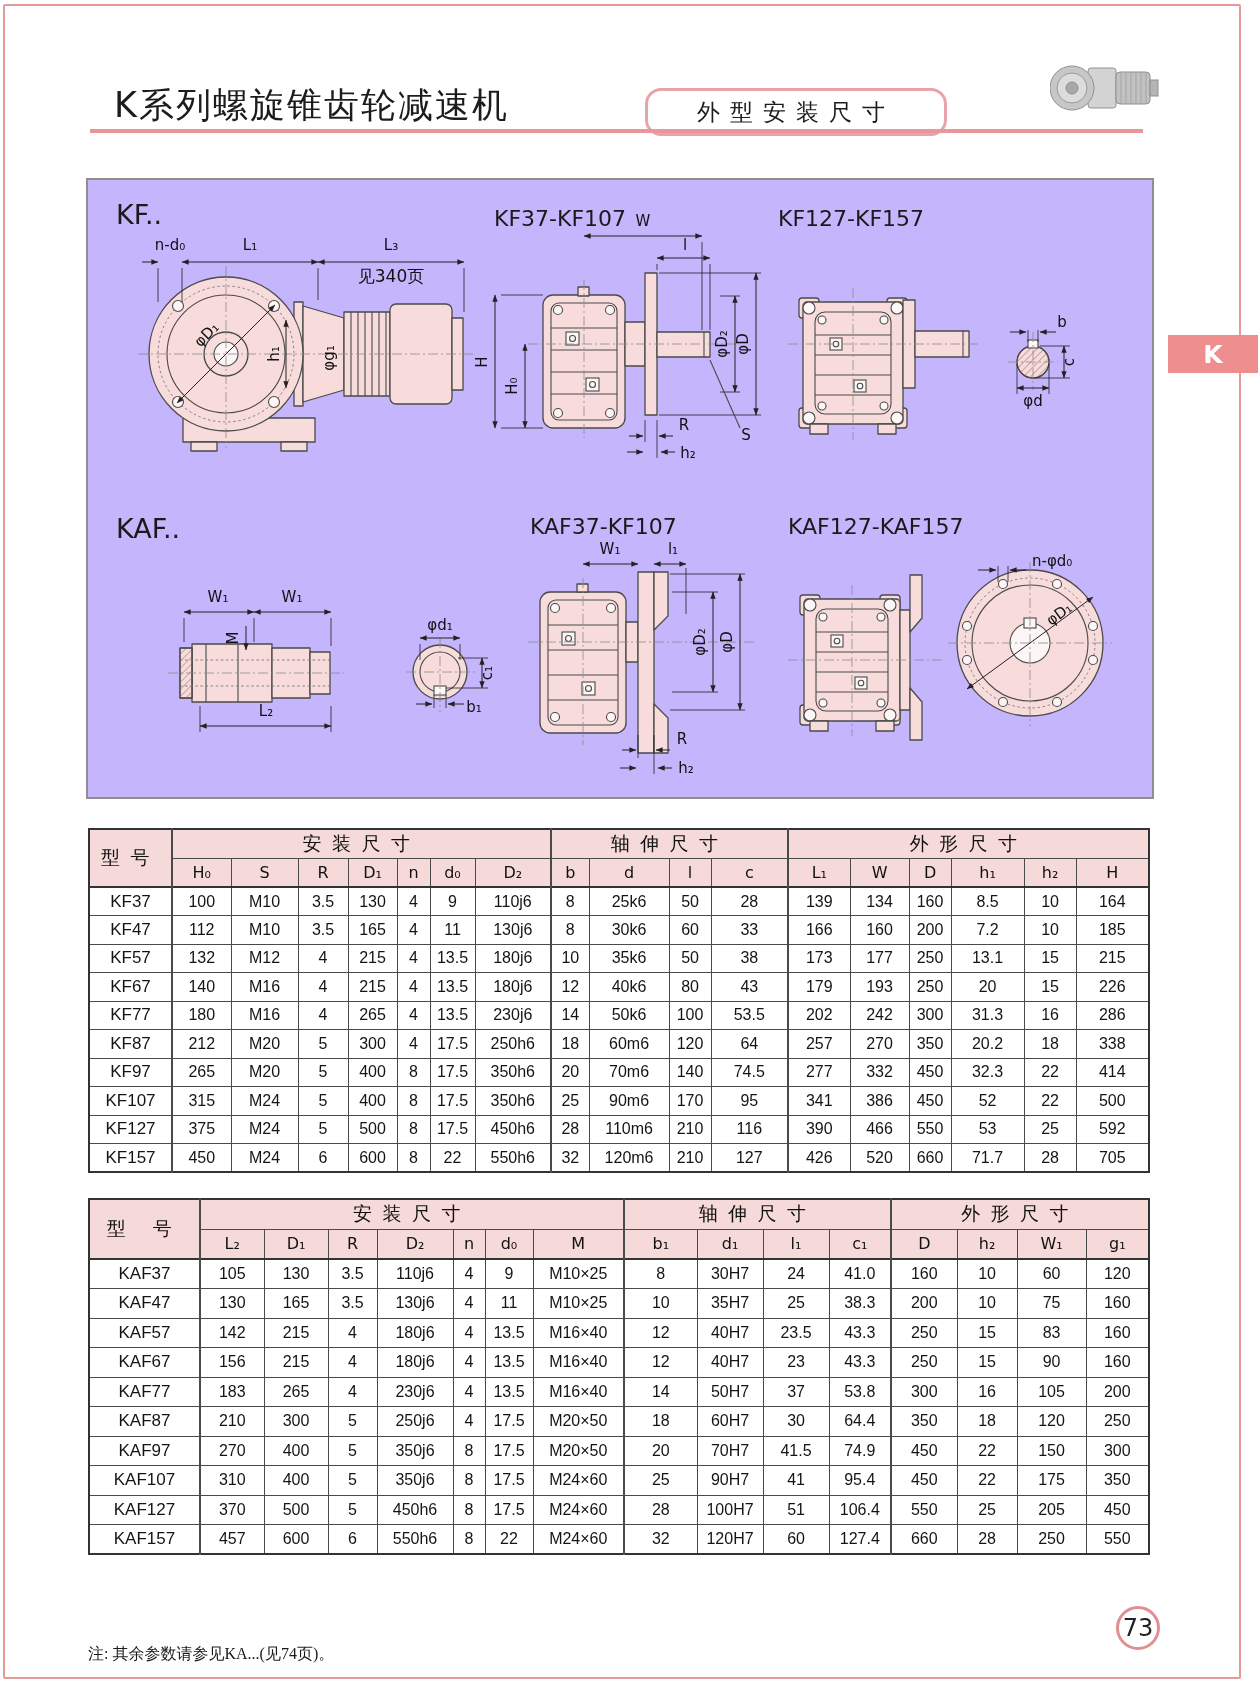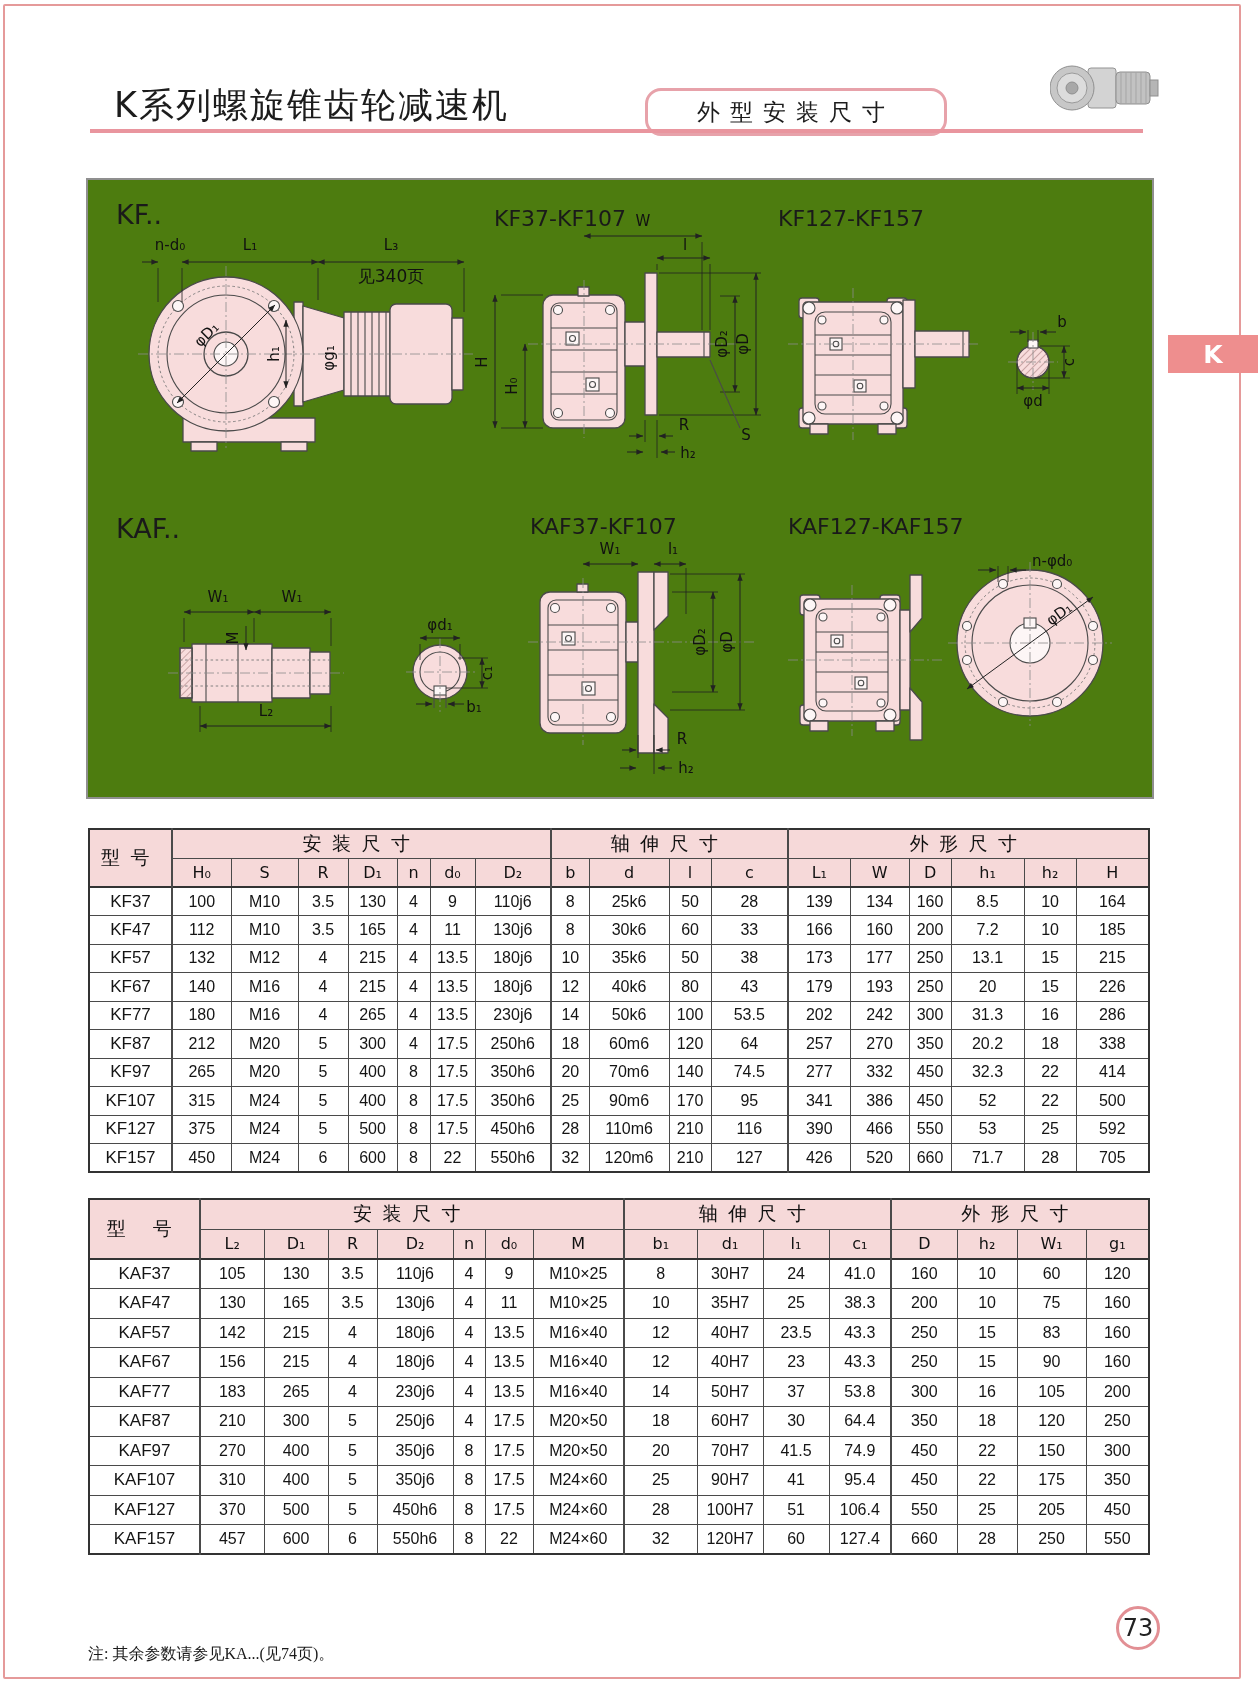--- a/index.html
+++ b/index.html
@@ -6,21 +6,21 @@
   body{width:1258px;height:1683px;position:relative;background:#ffffff;overflow:hidden;
        font-family:"Liberation Sans",sans-serif;color:#111;}
   .abs{position:absolute;}
   .page-frame{left:3px;top:4px;width:1234px;height:1671px;border:2px solid #e59a9a;border-radius:2px;}
   .title{left:114px;top:82px;font-size:35px;letter-spacing:2px;color:#1c1c1c;font-family:"DejaVu Sans",sans-serif;}
   .badge{left:645px;top:75px;width:296px;height:42px;border:3px solid #e7a2aa;border-radius:16px;
          display:flex;align-items:center;justify-content:center;font-size:23px;letter-spacing:10px;color:#1c1c1c;
          font-family:"DejaVu Sans",sans-serif;margin-top:13px;}
   .photo{left:1050px;top:56px;width:112px;height:58px;}
   .rule{left:90px;top:129px;width:1053px;height:4px;background:#e9959e;}
-  .panel{left:86px;top:178px;width:1064px;height:617px;border:2px solid #8f8f8f;background:#4d7c0f;}
+  .panel{left:86px;top:178px;width:1064px;height:617px;border:2px solid #8f8f8f;background:#c4b5fd;}
   .k-tab{left:1168px;top:335px;width:90px;height:38px;background:#ee8e8e;color:#fff;
          display:flex;align-items:center;justify-content:center;font-size:25px;font-weight:bold;
          font-family:"DejaVu Sans",sans-serif;}
   .footnote{left:88px;top:1644px;font-size:16px;color:#1a1a1a;font-family:Liberation Serif, serif;}
   .pagenum{left:1116px;top:1606px;width:38px;height:38px;border:3px solid #e28f94;border-radius:50%;
            display:flex;align-items:center;justify-content:center;font-size:24px;color:#222;
            font-family:"DejaVu Sans",sans-serif;}
   
   table.dim{position:absolute;left:88px;border-collapse:collapse;table-layout:fixed;width:1062px;background:#fff;border-radius:28px;}
   table.t1{top:828px;}  table.t2{top:1198px;}

